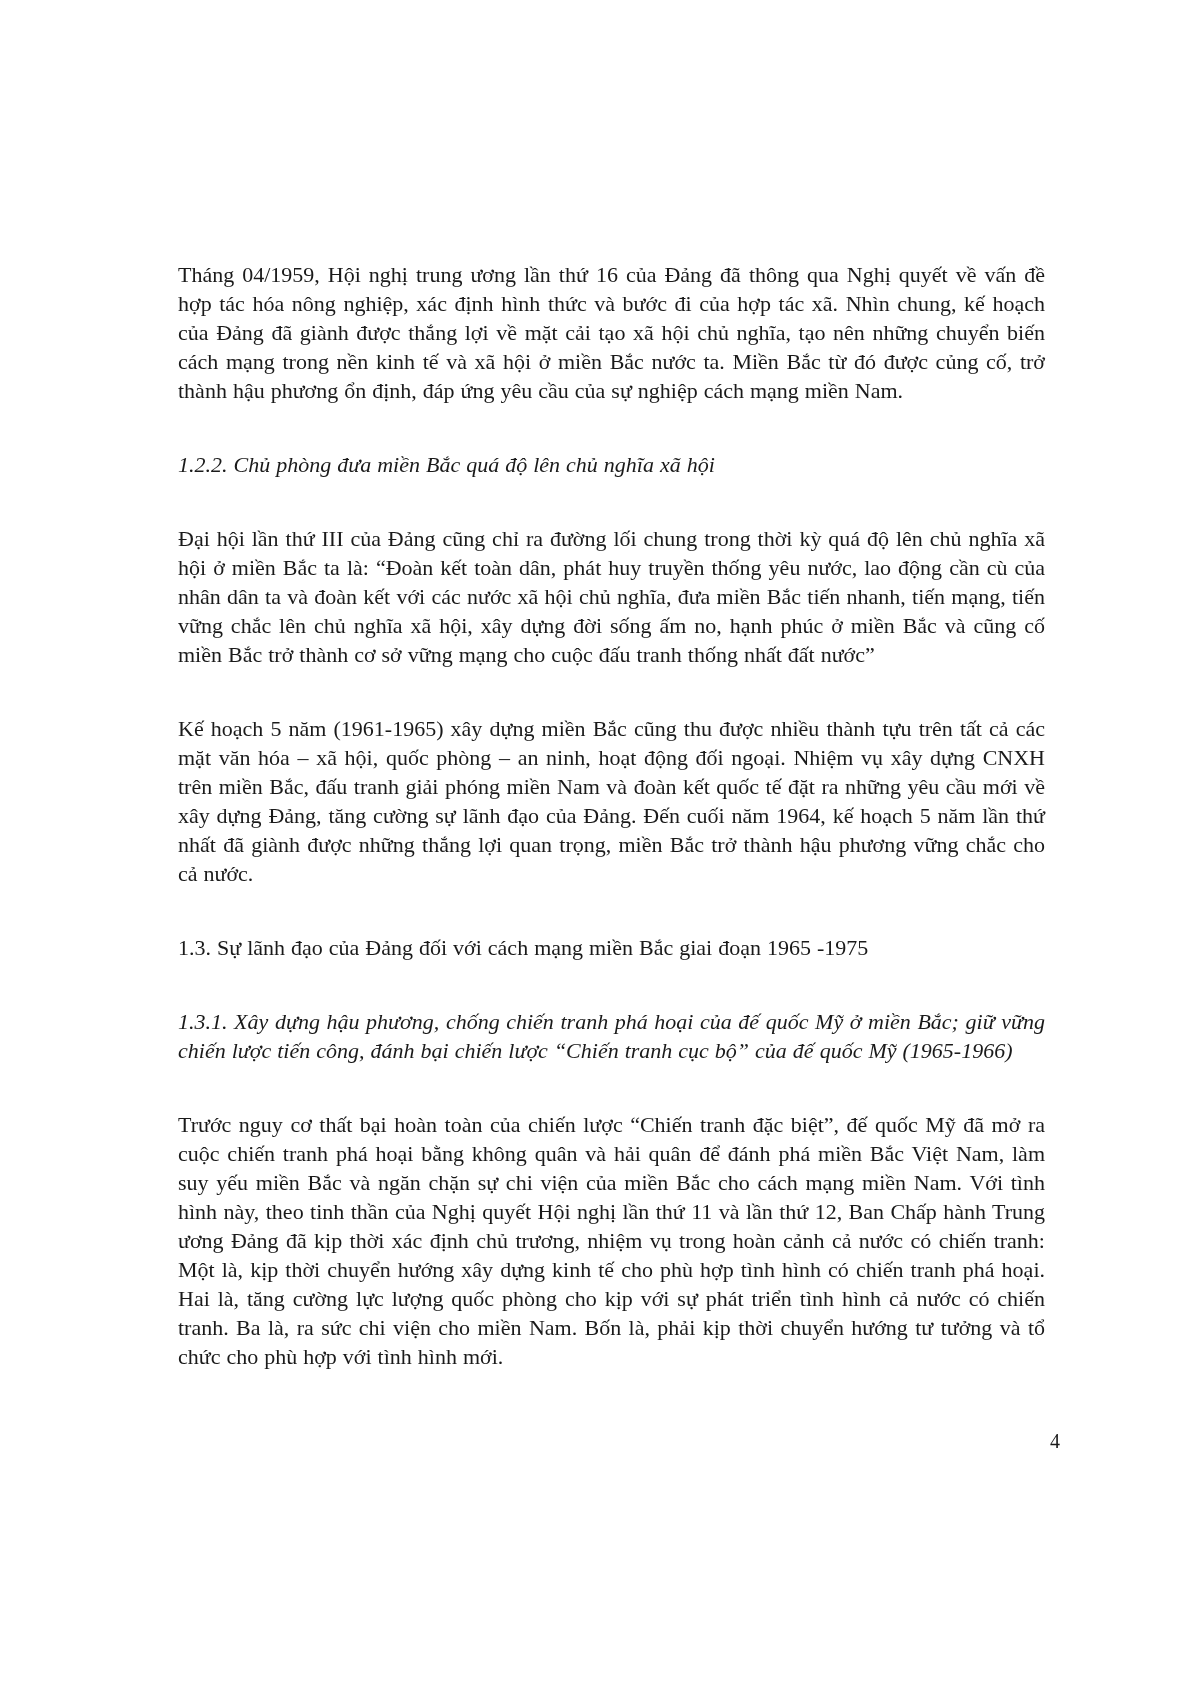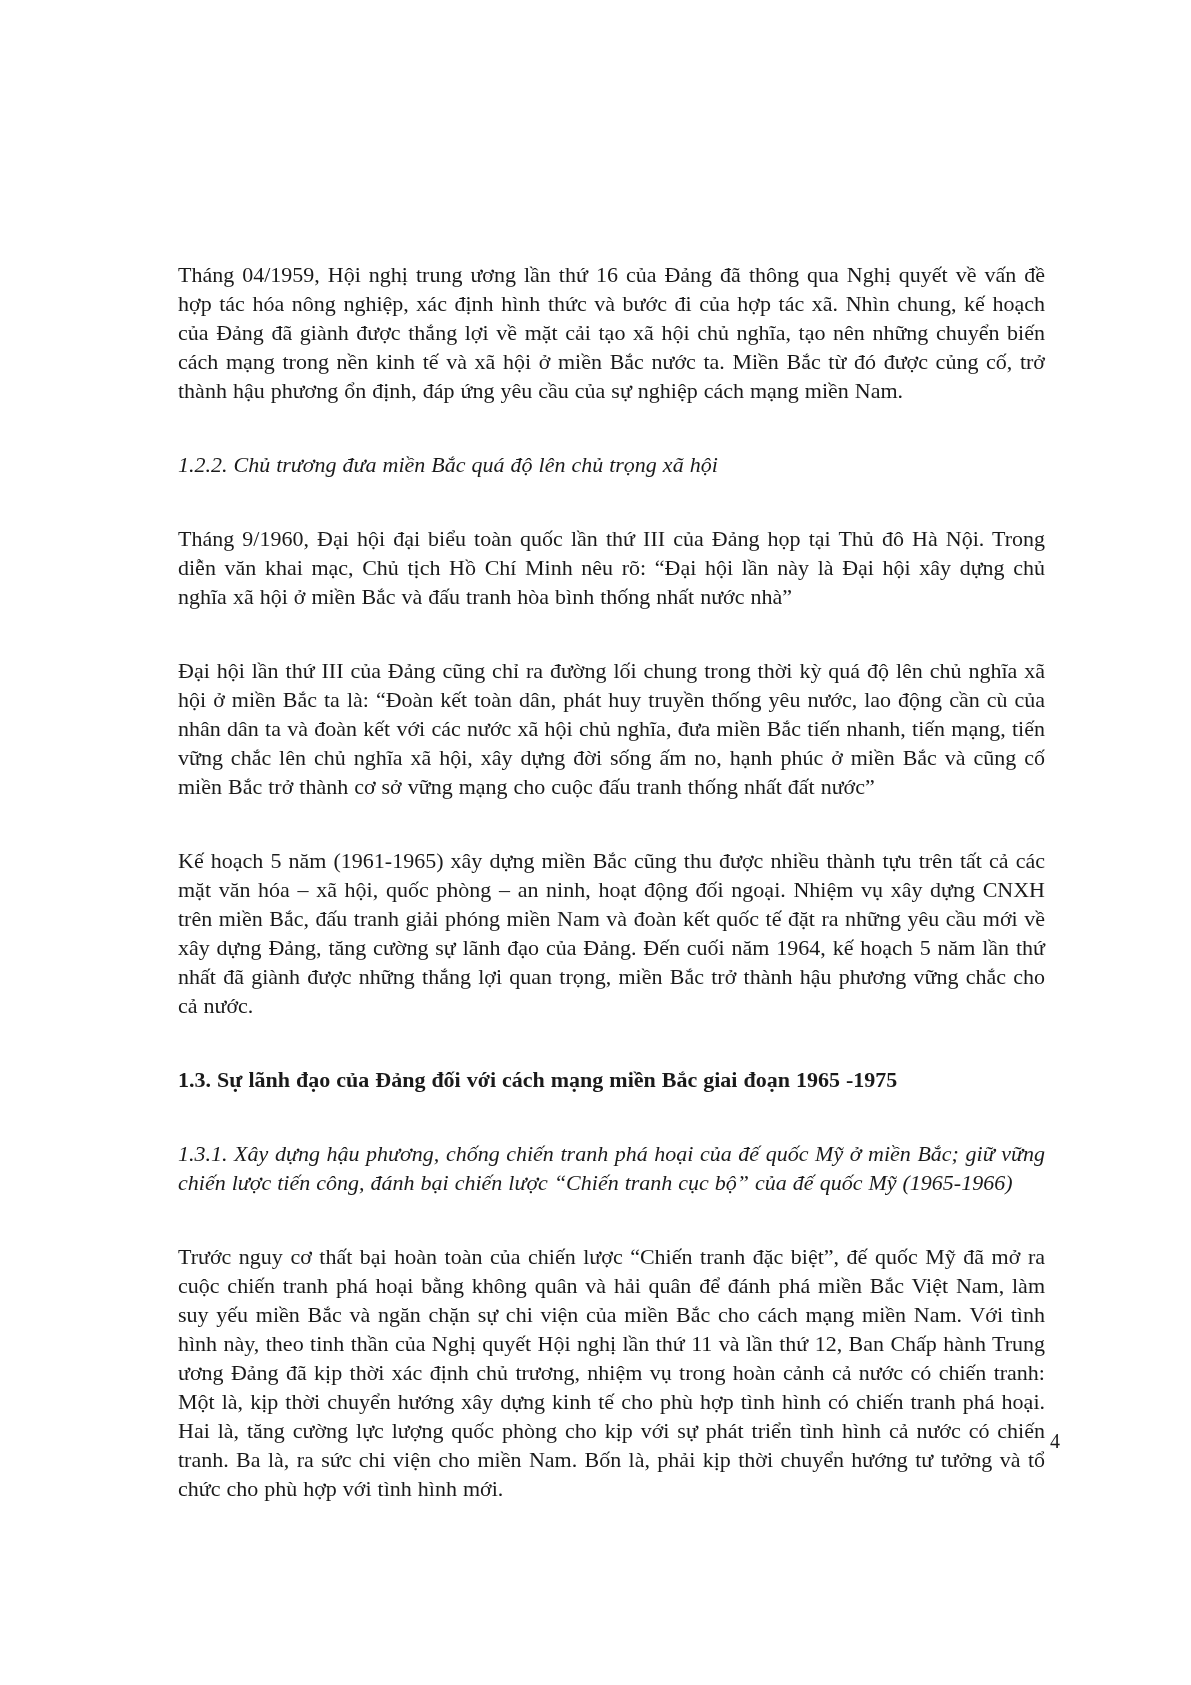--- a/index.html
+++ b/index.html
@@ -26,21 +26,21 @@
     width: 927px;
   }
   .text-block p {
     font-size: 22px;
     line-height: 29px;
     text-align: justify;
     margin-bottom: 15px;
     word-spacing: 0.5px;
   }
   .h-italic { font-style: italic; }
-  .h-bold { font-weight: bold; }
+  .h-bold { font-weight: normal; }
   .page-number {
     position: absolute;
     top: 1400px;
     left: 133px;
     width: 927px;
     text-align: right;
     font-size: 20px;
     color: #1a1a1a;
   }
   .next-page-edge {
@@ -53,23 +53,22 @@
   }
 </style>
 </head>
 <body>
 
 <div class="page">
 
   <div class="text-block">
     <p class="body">Tháng 04/1959, Hội nghị trung ương lần thứ 16 của Đảng đã thông qua Nghị quyết về vấn đề hợp tác hóa nông nghiệp, xác định hình thức và bước đi của hợp tác xã. Nhìn chung, kế hoạch của Đảng đã giành được thắng lợi về mặt cải tạo xã hội chủ nghĩa, tạo nên những chuyển biến cách mạng trong nền kinh tế và xã hội ở miền Bắc nước ta. Miền Bắc từ đó được củng cố, trở thành hậu phương ổn định, đáp ứng yêu cầu của sự nghiệp cách mạng miền Nam.</p>
 
-    <p class="h-italic">1.2.2. Chủ trương đưa miền Bắc quá độ lên chủ trọng xã hội</p>
+    <p class="h-italic">1.2.2. Chủ phòng đưa miền Bắc quá độ lên chủ nghĩa xã hội</p>
 
-    <p class="body">Tháng 9/1960, Đại hội đại biểu toàn quốc lần thứ III của Đảng họp tại Thủ đô Hà Nội. Trong diễn văn khai mạc, Chủ tịch Hồ Chí Minh nêu rõ: “Đại hội lần này là Đại hội xây dựng chủ nghĩa xã hội ở miền Bắc và đấu tranh hòa bình thống nhất nước nhà”</p>
 
     <p class="body">Đại hội lần thứ III của Đảng cũng chỉ ra đường lối chung trong thời kỳ quá độ lên chủ nghĩa xã hội ở miền Bắc ta là: “Đoàn kết toàn dân, phát huy truyền thống yêu nước, lao động cần cù của nhân dân ta và đoàn kết với các nước xã hội chủ nghĩa, đưa miền Bắc tiến nhanh, tiến mạng, tiến vững chắc lên chủ nghĩa xã hội, xây dựng đời sống ấm no, hạnh phúc ở miền Bắc và cũng cố miền Bắc trở thành cơ sở vững mạng cho cuộc đấu tranh thống nhất đất nước”</p>
 
     <p class="body">Kế hoạch 5 năm (1961-1965) xây dựng miền Bắc cũng thu được nhiều thành tựu trên tất cả các mặt văn hóa – xã hội, quốc phòng – an ninh, hoạt động đối ngoại. Nhiệm vụ xây dựng CNXH trên miền Bắc, đấu tranh giải phóng miền Nam và đoàn kết quốc tế đặt ra những yêu cầu mới về xây dựng Đảng, tăng cường sự lãnh đạo của Đảng. Đến cuối năm 1964, kế hoạch 5 năm lần thứ nhất đã giành được những thắng lợi quan trọng, miền Bắc trở thành hậu phương vững chắc cho cả nước.</p>
 
     <p class="h-bold">1.3. Sự lãnh đạo của Đảng đối với cách mạng miền Bắc giai đoạn 1965 -1975</p>
 
     <p class="h-italic">1.3.1. Xây dựng hậu phương, chống chiến tranh phá hoại của đế quốc Mỹ ở miền Bắc; giữ vững chiến lược tiến công, đánh bại chiến lược “Chiến tranh cục bộ” của đế quốc Mỹ (1965-1966)</p>
 
     <p class="body">Trước nguy cơ thất bại hoàn toàn của chiến lược “Chiến tranh đặc biệt”, đế quốc Mỹ đã mở ra cuộc chiến tranh phá hoại bằng không quân và hải quân để đánh phá miền Bắc Việt Nam, làm suy yếu miền Bắc và ngăn chặn sự chi viện của miền Bắc cho cách mạng miền Nam. Với tình hình này, theo tinh thần của Nghị quyết Hội nghị lần thứ 11 và lần thứ 12, Ban Chấp hành Trung ương Đảng đã kịp thời xác định chủ trương, nhiệm vụ trong hoàn cảnh cả nước có chiến tranh: Một là, kịp thời chuyển hướng xây dựng kinh tế cho phù hợp tình hình có chiến tranh phá hoại. Hai là, tăng cường lực lượng quốc phòng cho kịp với sự phát triển tình hình cả nước có chiến tranh. Ba là, ra sức chi viện cho miền Nam. Bốn là, phải kịp thời chuyển hướng tư tưởng và tổ chức cho phù hợp với tình hình mới.</p>

